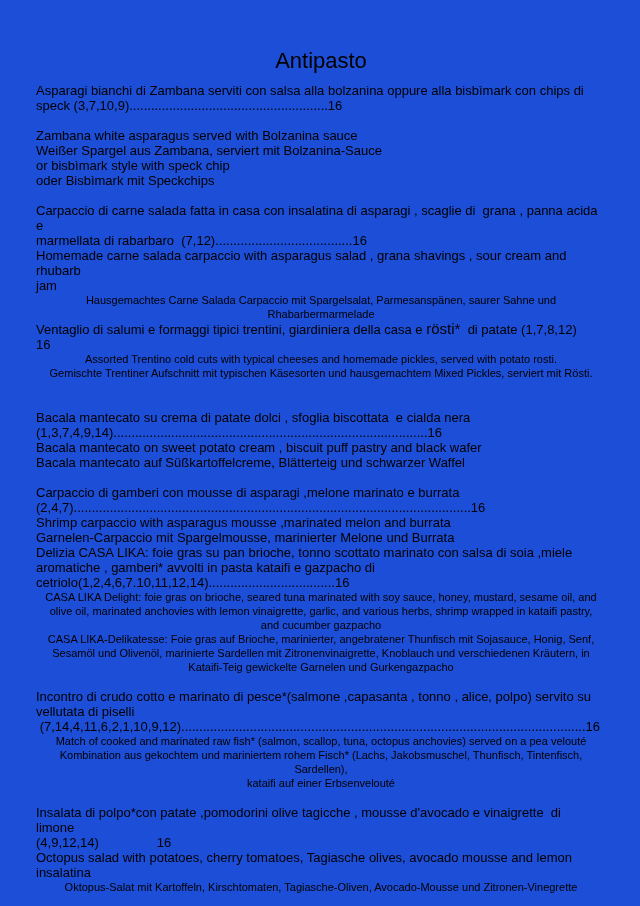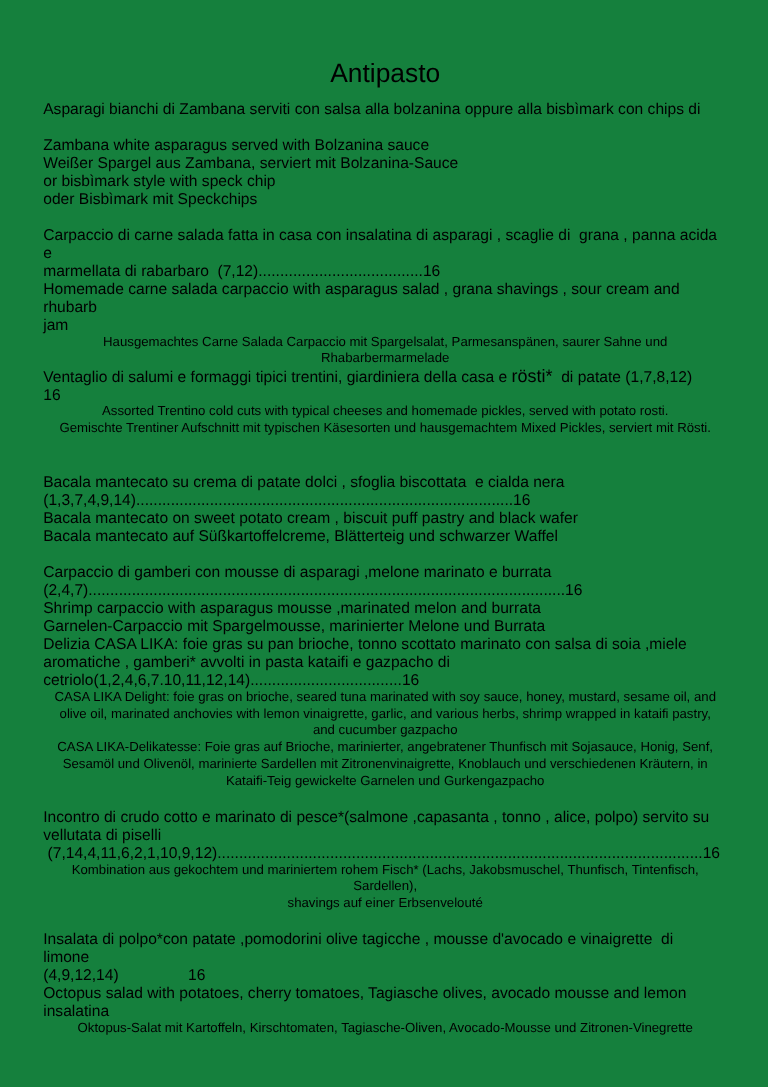--- a/index.html
+++ b/index.html
@@ -13,21 +13,21 @@
     background: #ffffff;
     color: #000000;
     font-family: "Liberation Sans", sans-serif;
     -webkit-font-smoothing: antialiased;
   }
   .page {
     box-sizing: border-box;
     width: 640px;
     height: 906px;
     padding: 48px 34px 0 36px;
-    background: #15803d;
+    background: #1d4ed8;
   }
   .title {
     font-size: 22px;
     line-height: 26px;
     font-weight: 400;
     text-align: center;
     margin: 0 0 9px 0;
     white-space: pre-wrap;
   }
   .line {
@@ -50,20 +50,21 @@
     height: 15px;
   }
 </style>
 </head>
 <body>
 
 <div class="page">
   <div class="title">Antipasto</div>
   <div id="doc-body">
       <div class="line main">Asparagi bianchi di Zambana serviti con salsa alla bolzanina oppure alla bisbìmark con chips di</div>
+      <div class="line main">speck (3,7,10,9).......................................................16</div>
       <div class="blank-line"></div>
       <div class="line main">Zambana white asparagus served with Bolzanina sauce</div>
       <div class="line main">Weißer Spargel aus Zambana, serviert mit Bolzanina-Sauce</div>
       <div class="line main">or bisbìmark style with speck chip</div>
       <div class="line main">oder Bisbìmark mit Speckchips</div>
       <div class="blank-line"></div>
       <div class="line main">Carpaccio di carne salada fatta in casa con insalatina di asparagi , scaglie di  grana , panna acida e</div>
       <div class="line main">marmellata di rabarbaro  (7,12)......................................16</div>
       <div class="line main">Homemade carne salada carpaccio with asparagus salad , grana shavings , sour cream and rhubarb</div>
       <div class="line main">jam</div>
@@ -90,22 +91,23 @@
       <div class="line small">CASA LIKA Delight: foie gras on brioche, seared tuna marinated with soy sauce, honey, mustard, sesame oil, and</div>
       <div class="line small">olive oil, marinated anchovies with lemon vinaigrette, garlic, and various herbs, shrimp wrapped in kataifi pastry,</div>
       <div class="line small">and cucumber gazpacho</div>
       <div class="line small">CASA LIKA-Delikatesse: Foie gras auf Brioche, marinierter, angebratener Thunfisch mit Sojasauce, Honig, Senf,</div>
       <div class="line small">Sesamöl und Olivenöl, marinierte Sardellen mit Zitronenvinaigrette, Knoblauch und verschiedenen Kräutern, in</div>
       <div class="line small">Kataifi-Teig gewickelte Garnelen und Gurkengazpacho</div>
       <div class="blank-line"></div>
       <div class="line main">Incontro di crudo cotto e marinato di pesce*(salmone ,capasanta , tonno , alice, polpo) servito su</div>
       <div class="line main">vellutata di piselli</div>
       <div class="line main"> (7,14,4,11,6,2,1,10,9,12)................................................................................................................16</div>
+      <div class="line small">Match of cooked and marinated raw fish* (salmon, scallop, tuna, octopus anchovies) served on a pea velouté</div>
       <div class="line small">Kombination aus gekochtem und mariniertem rohem Fisch* (Lachs, Jakobsmuschel, Thunfisch, Tintenfisch, Sardellen),</div>
-      <div class="line small">shavings auf einer Erbsenvelouté</div>
+      <div class="line small">kataifi auf einer Erbsenvelouté</div>
       <div class="blank-line"></div>
       <div class="line main">Insalata di polpo*con patate ,pomodorini olive tagicche , mousse d'avocado e vinaigrette  di  limone</div>
       <div class="line main">(4,9,12,14)                16</div>
       <div class="line main">Octopus salad with potatoes, cherry tomatoes, Tagiasche olives, avocado mousse and lemon</div>
       <div class="line main">insalatina</div>
       <div class="line small">Oktopus-Salat mit Kartoffeln, Kirschtomaten, Tagiasche-Oliven, Avocado-Mousse und Zitronen-Vinegrette</div>
     </div>
 </div>
 
 </body></html>

